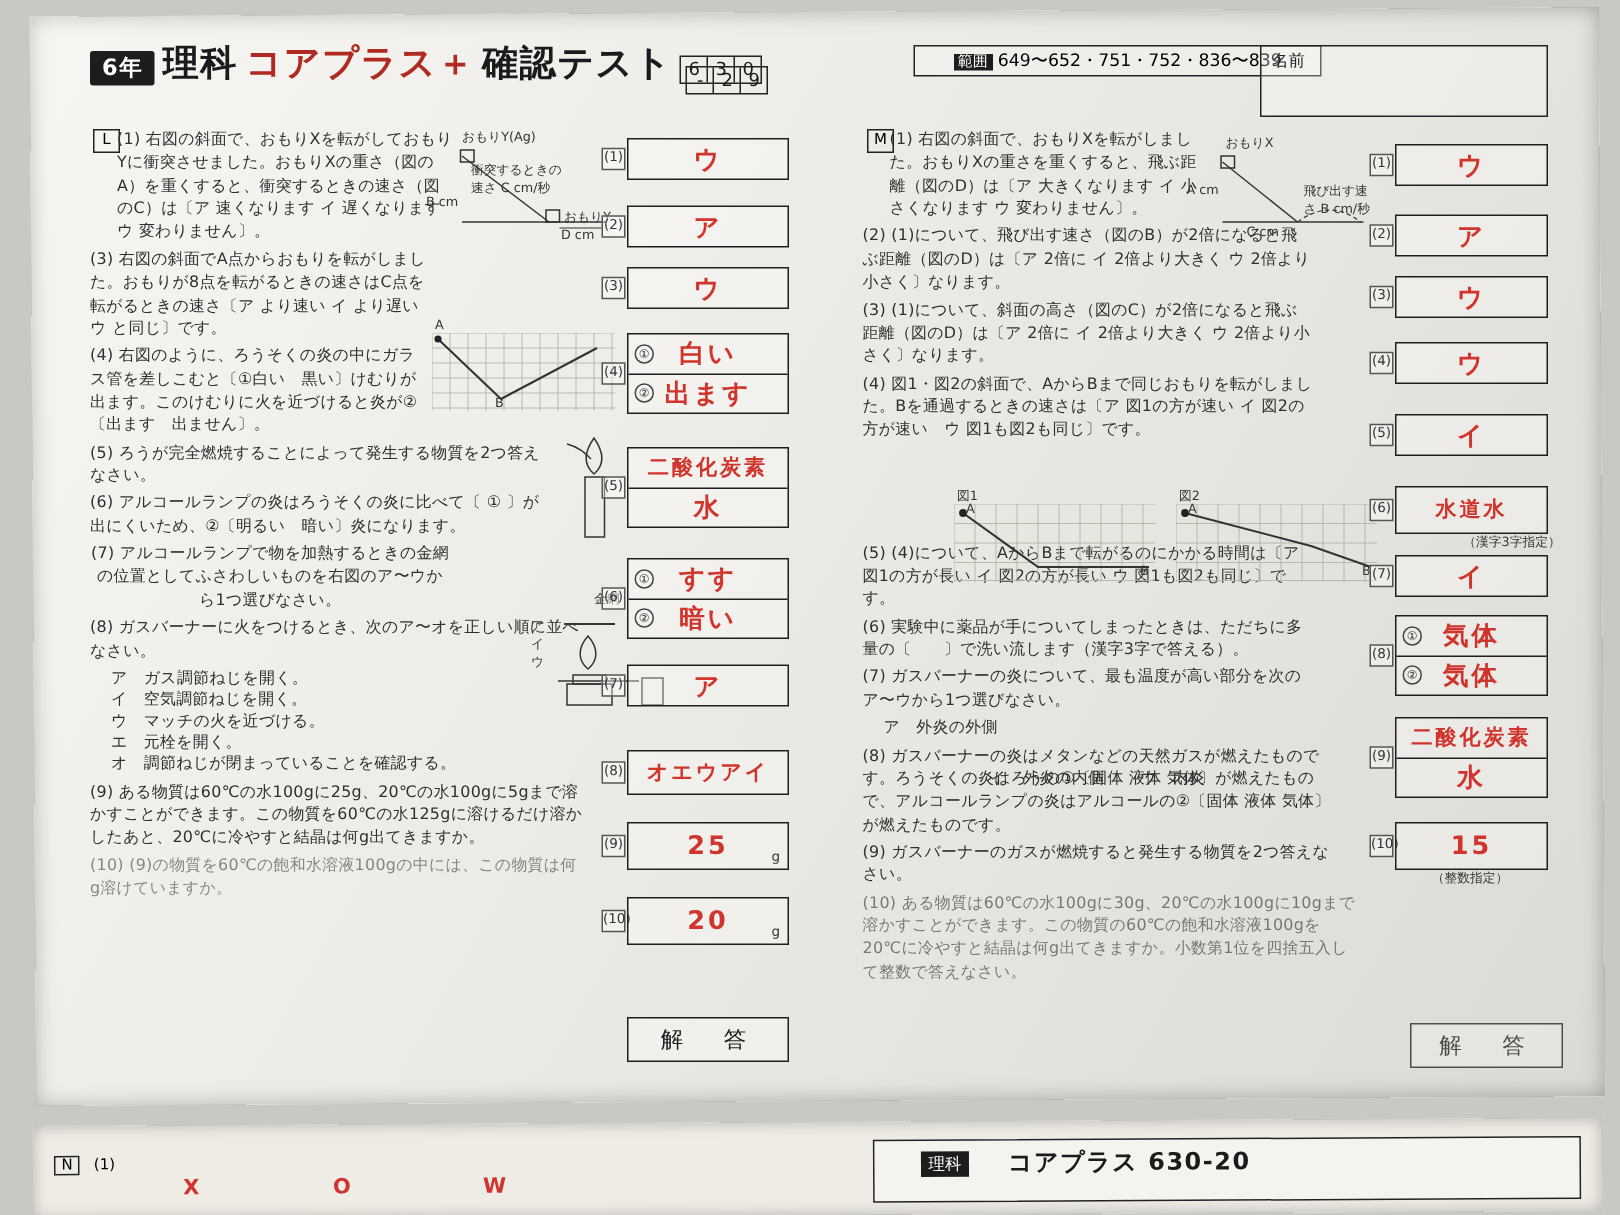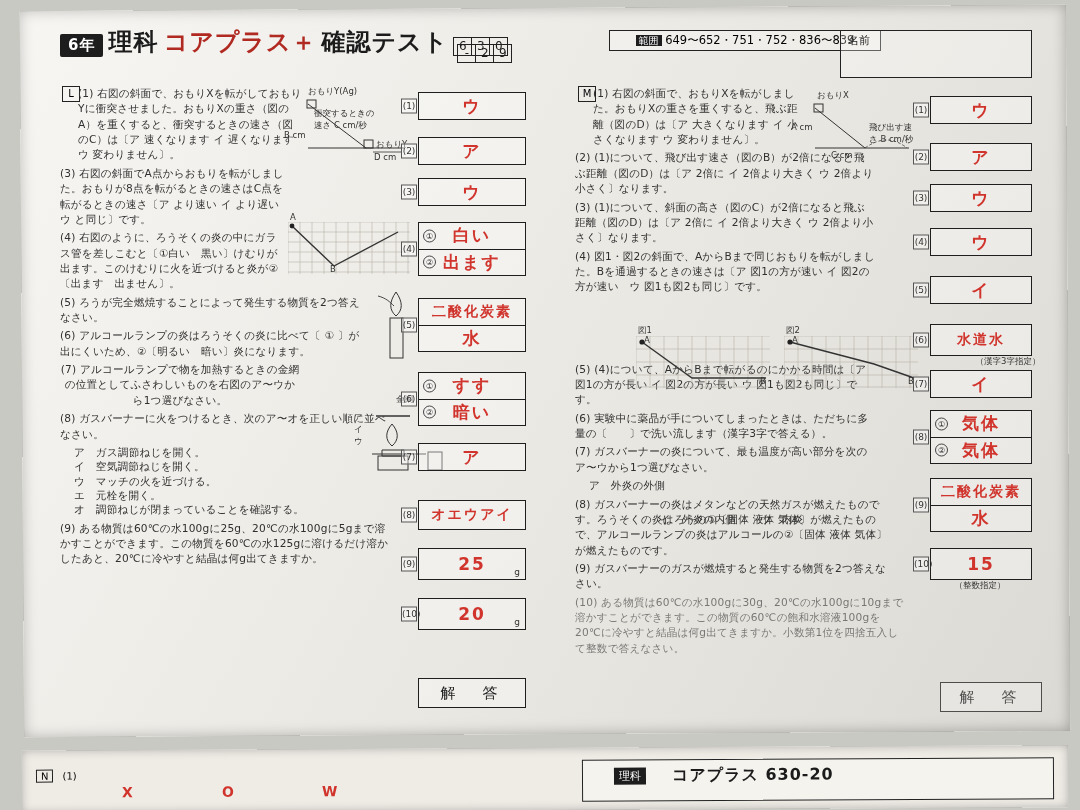--- a/index.html
+++ b/index.html
@@ -130,20 +130,21 @@
   <div class="q" style="width:300px;">(5) ろうが完全燃焼することによって発生する物質を2つ答えなさい。</div>
   <div class="q" style="width:300px;">(6) アルコールランプの炎はろうそくの炎に比べて〔 ① 〕が出にくいため、②〔明るい　暗い〕炎になります。</div>
   <div class="q" style="width:240px;text-align:center;">(7) アルコールランプで物を加熱するときの金網の位置としてふさわしいものを右図のア〜ウから1つ選びなさい。</div>
   <div class="q" style="width:330px;">(8) ガスバーナーに火をつけるとき、次のア〜オを正しい順に並べなさい。</div>
   <div class="q" style="margin-left:14px;">ア　ガス調節ねじを開く。</div>
   <div class="q" style="margin-left:14px;margin-top:-4px;">イ　空気調節ねじを開く。</div>
   <div class="q" style="margin-left:14px;margin-top:-4px;">ウ　マッチの火を近づける。</div>
   <div class="q" style="margin-left:14px;margin-top:-4px;">エ　元栓を開く。</div>
   <div class="q" style="margin-left:14px;margin-top:-4px;">オ　調節ねじが閉まっていることを確認する。</div>
   <div class="q" style="width:330px;margin-top:2px;">(9) ある物質は60℃の水100gに25g、20℃の水100gに5gまで溶かすことができます。この物質を60℃の水125gに溶けるだけ溶かしたあと、20℃に冷やすと結晶は何g出てきますか。</div>
+  <div class="q" style="width:330px;opacity:.55;">(10) (9)の物質を60℃の飽和水溶液100gの中には、この物質は何g溶けていますか。</div>
 </div>
 
 <div class="fig" style="left:300px;top:96px;">
   <svg width="110" height="70" viewBox="0 0 110 70">
     <line x1="8" y1="8" x2="66" y2="52" stroke="#333" stroke-width="1"></line>
     <line x1="8" y1="52" x2="104" y2="52" stroke="#333" stroke-width="1"></line>
     <rect x="7" y="4" width="9" height="8" fill="none" stroke="#333" stroke-width="1"></rect>
     <rect x="64" y="44" width="9" height="8" fill="none" stroke="#333" stroke-width="1"></rect>
     <line x1="73" y1="56" x2="101" y2="56" stroke="#333" stroke-width=".8"></line>
   </svg>

